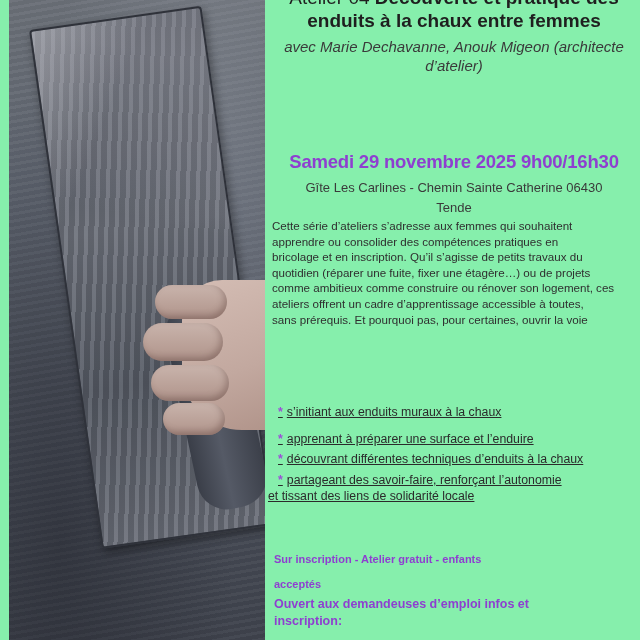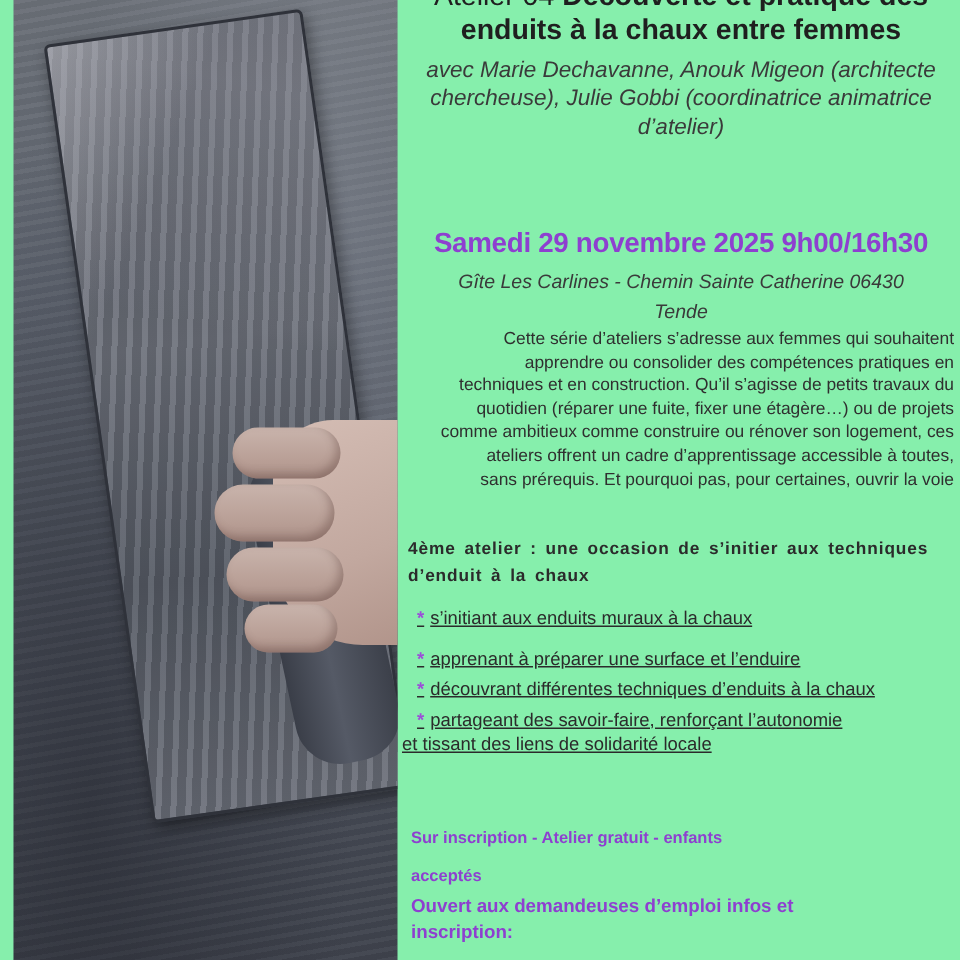--- a/index.html
+++ b/index.html
@@ -131,29 +131,28 @@
       letter-spacing: -0.2px;
     }
     .location {
       position: absolute;
       top: 178px;
       left: 0;
       width: 372px;
       text-align: center;
       font-size: 13px;
       line-height: 20px;
-      font-style: italic;
       color: #3a3a3a;
     }
     .description {
       position: absolute;
       top: 218px;
       left: 4px;
       width: 364px;
-      text-align: right;
+      text-align: left;
       font-size: 11.6px;
       line-height: 15.6px;
       color: #2f2f2f;
     }
     .subheading {
       position: absolute;
       top: 357px;
       left: 4px;
       width: 356px;
       font-size: 11.5px;
@@ -226,45 +225,40 @@
 
     <div class="title">
       <div>
         <span class="prefix">Atelier 04 </span><span class="strong">Découverte et pratique des</span>
       </div>
       <div class="strong">enduits à la chaux entre femmes</div>
     </div>
 
     <div class="speakers">
       <div>avec Marie Dechavanne,  Anouk Migeon (architecte</div>
-      <div>chercheuse), Julie Gobbi (coordinatrice animatrice</div>
       <div>d’atelier)</div>
     </div>
 
     <div class="date">Samedi 29 novembre 2025  9h00/16h30</div>
 
     <div class="location">
       <div>Gîte Les Carlines - Chemin Sainte Catherine 06430</div>
       <div>Tende</div>
     </div>
 
     <div class="description">
       <div>Cette série d’ateliers s’adresse aux femmes qui souhaitent</div>
       <div>apprendre ou consolider des compétences pratiques en</div>
-      <div>techniques et en construction. Qu’il s’agisse de petits travaux du</div>
+      <div>bricolage et en inscription. Qu’il s’agisse de petits travaux du</div>
       <div>quotidien (réparer une fuite, fixer une étagère…) ou de projets</div>
       <div>comme ambitieux comme construire ou rénover son logement, ces</div>
       <div>ateliers offrent un cadre d’apprentissage accessible à toutes,</div>
       <div>sans prérequis. Et pourquoi pas, pour certaines, ouvrir la voie</div>
     </div>
 
-    <div class="subheading">
-      <div>4ème atelier : une occasion de s’initier aux techniques</div>
-      <div>d’enduit à la chaux</div>
-    </div>
 
     <ul class="bullets">
       <li>
         <span class="star">*</span><span>s’initiant aux enduits muraux à la chaux</span>
       </li>
       <li>
         <span class="star">*</span><span>apprenant à préparer une surface et l’enduire</span>
       </li>
       <li>
         <span class="star">*</span><span>découvrant différentes techniques d’enduits à la chaux</span>

